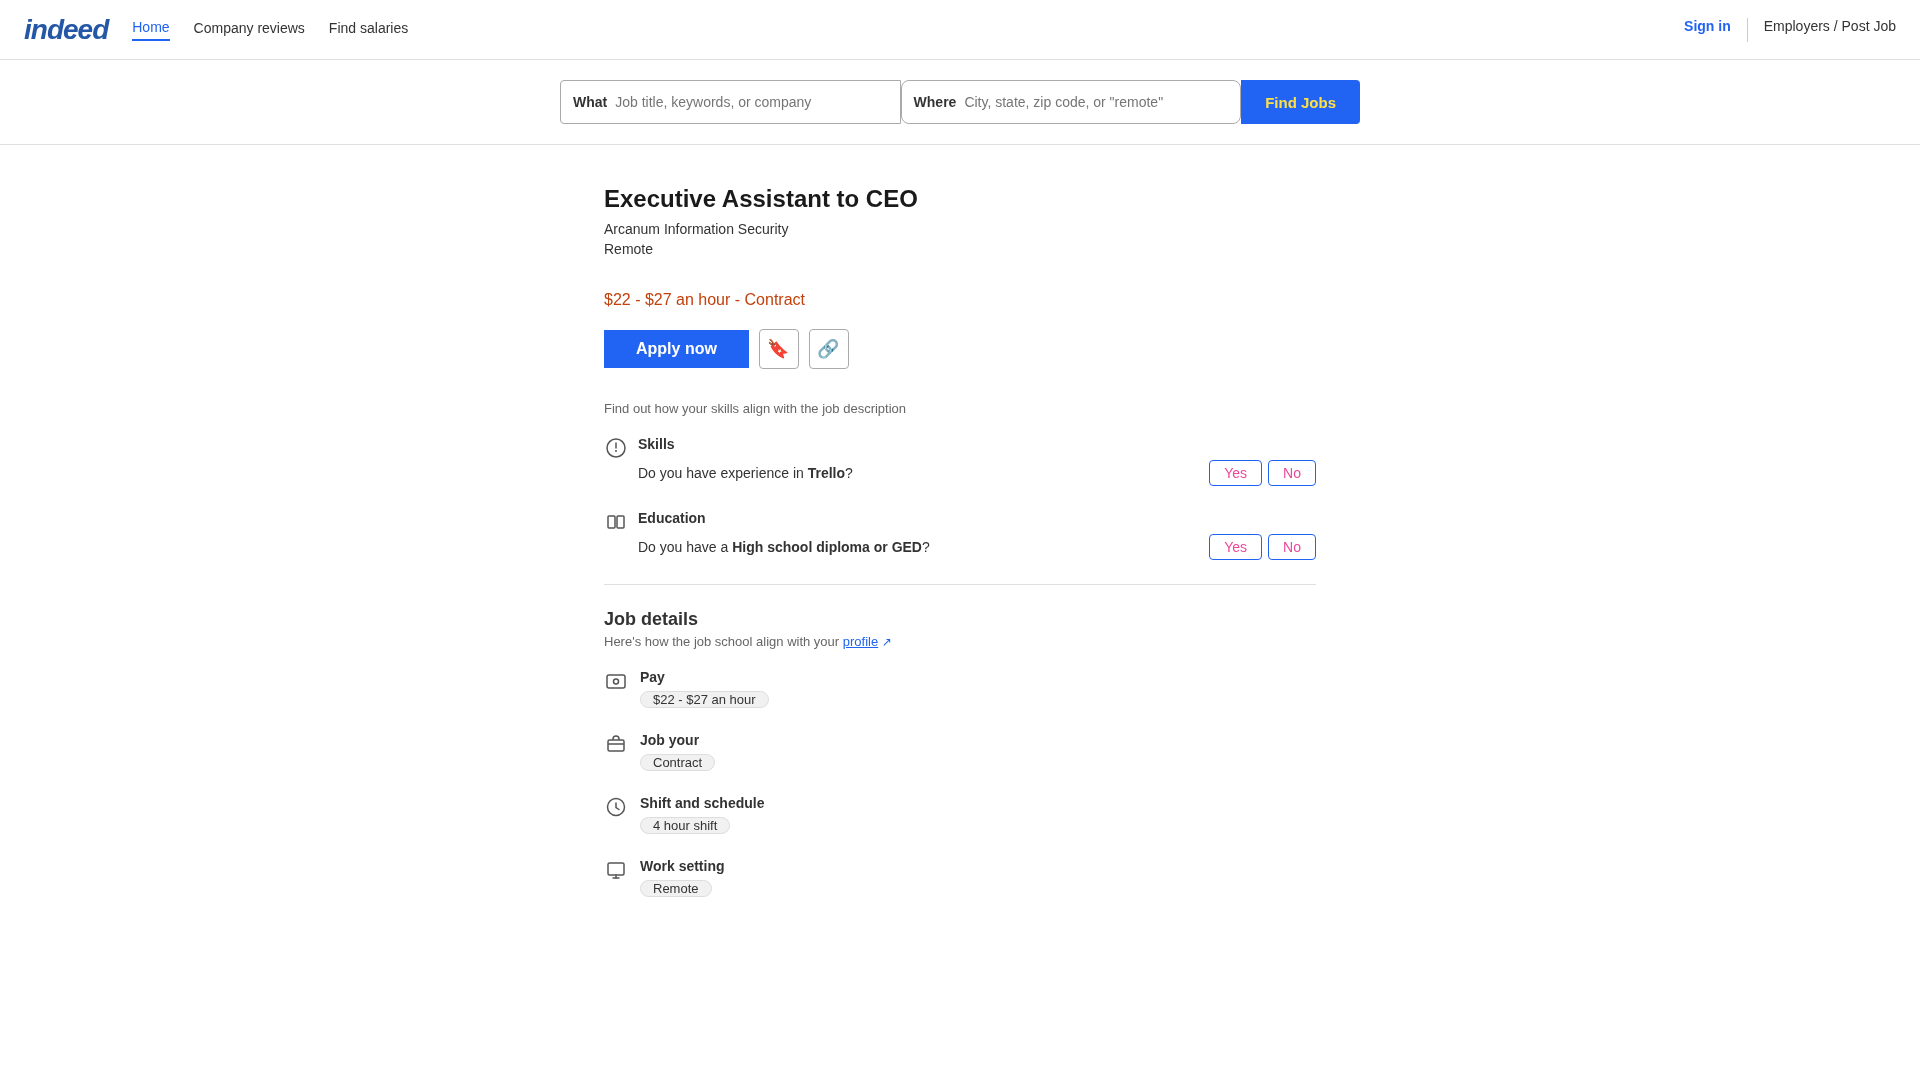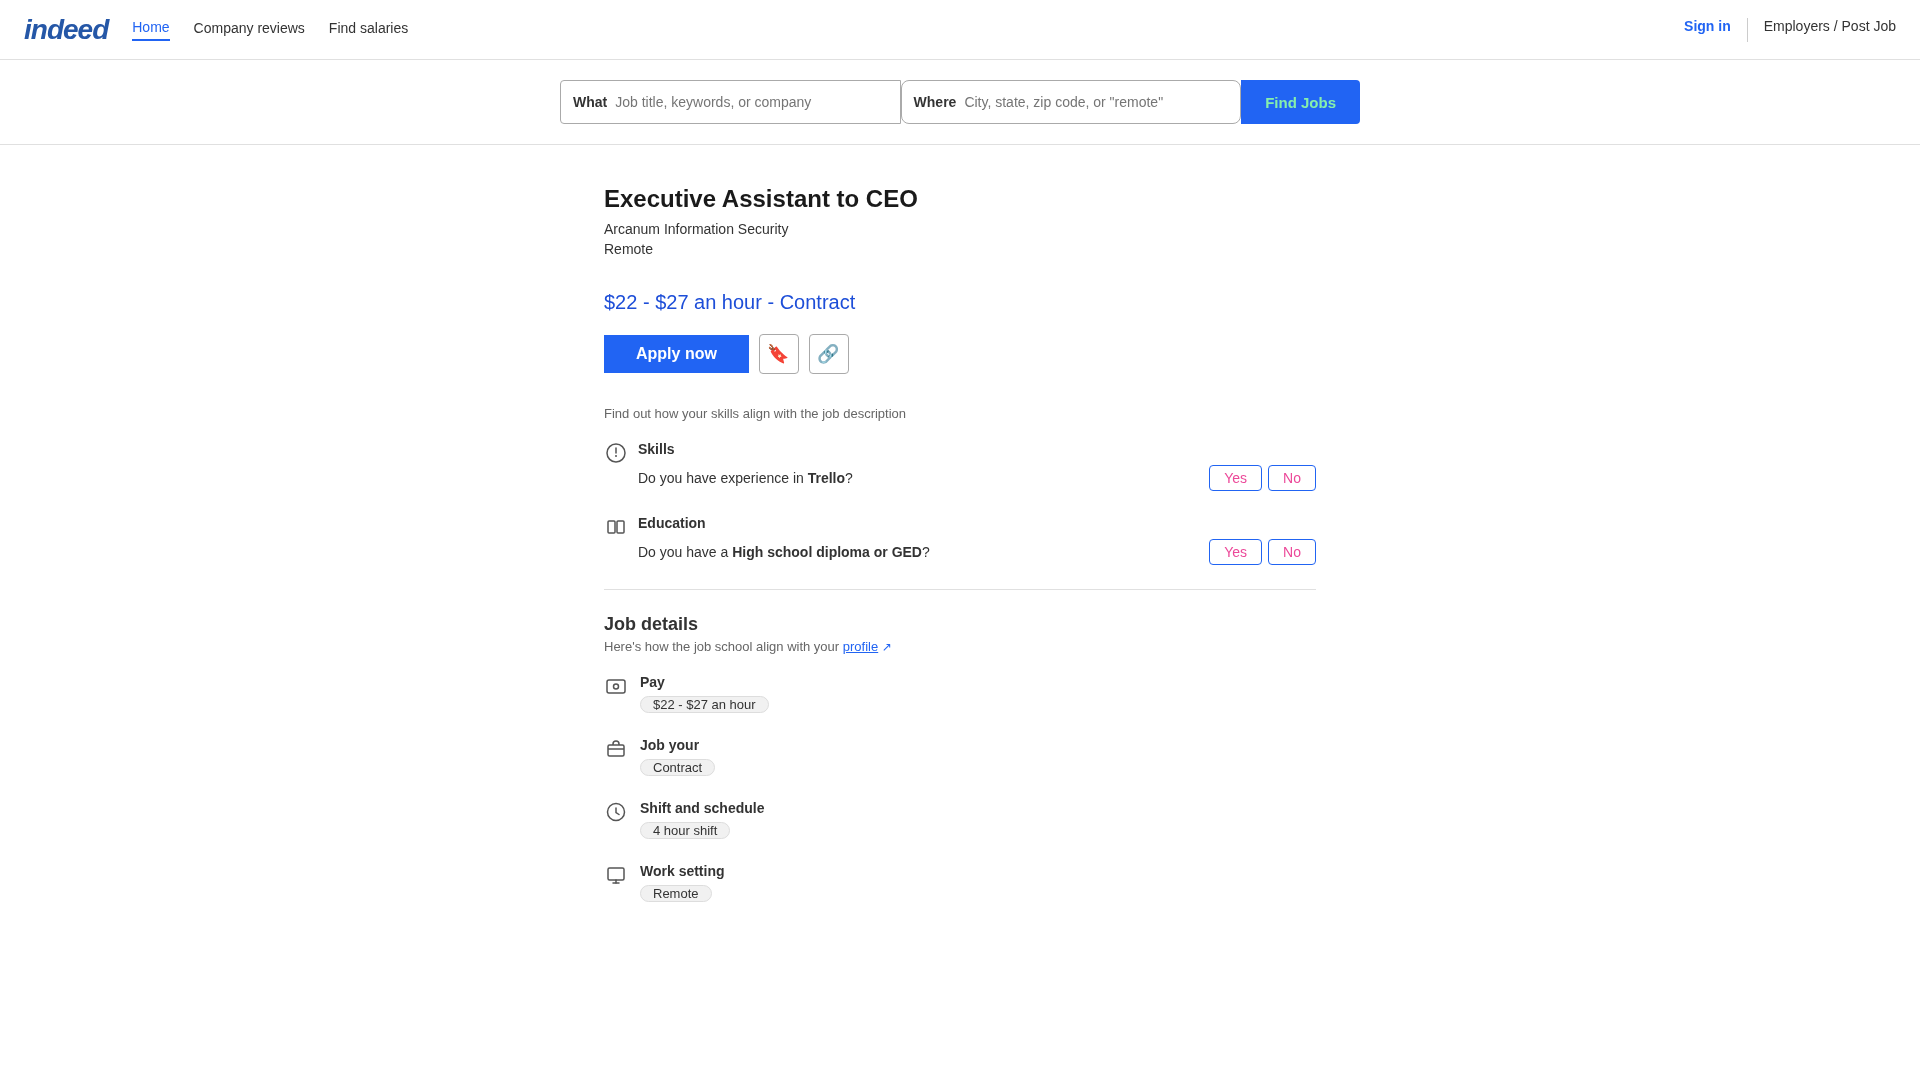--- a/index.html
+++ b/index.html
@@ -100,21 +100,21 @@
     .search-input {
       border: none;
       outline: none;
       font-size: 14px;
       color: #666;
       width: 100%;
       background: transparent;
     }
     .find-jobs-btn {
       background: #2164f3;
-      color: #86efac;
+      color: #fde047;
       border: none;
       border-radius: 0 4px 4px 0;
       padding: 0 24px;
       height: 44px;
       font-size: 15px;
       font-weight: 600;
       cursor: pointer;
       white-space: nowrap;
     }
 
@@ -135,22 +135,22 @@
       font-size: 14px;
       color: #333;
       margin-bottom: 4px;
     }
     .job-location {
       font-size: 14px;
       color: #333;
       margin-bottom: 8px;
     }
     .job-salary {
-      font-size: 20px;
-      color: #1d4ed8;
+      font-size: 16px;
+      color: #c2410c;
       margin-bottom: 20px;
       margin-top: 34px;
     }
 
     
     .buttons-row {
       display: flex;
       align-items: center;
       gap: 10px;
       margin-bottom: 32px;

